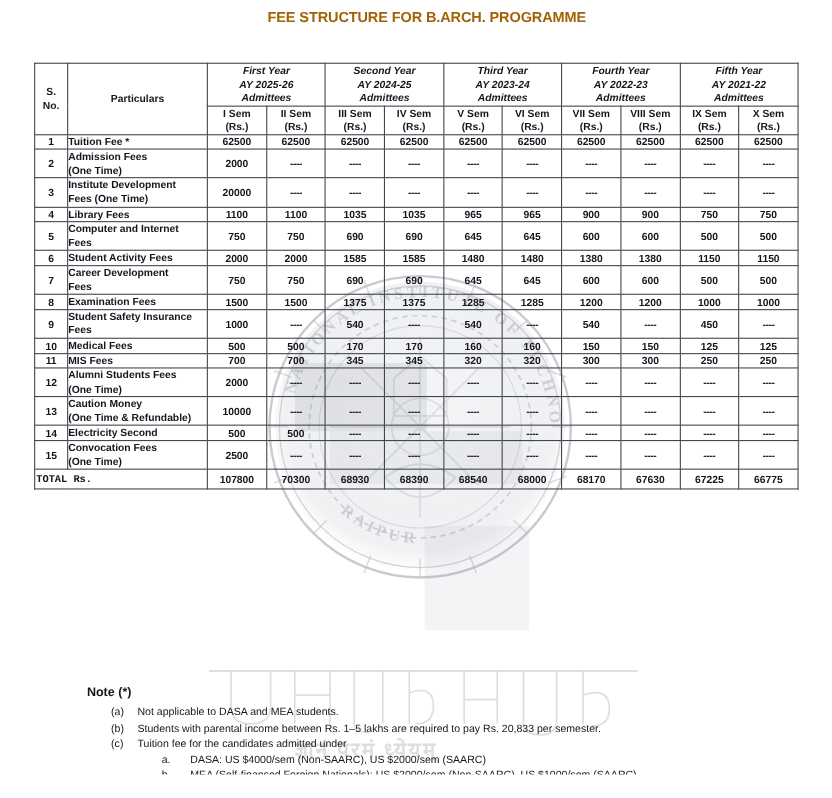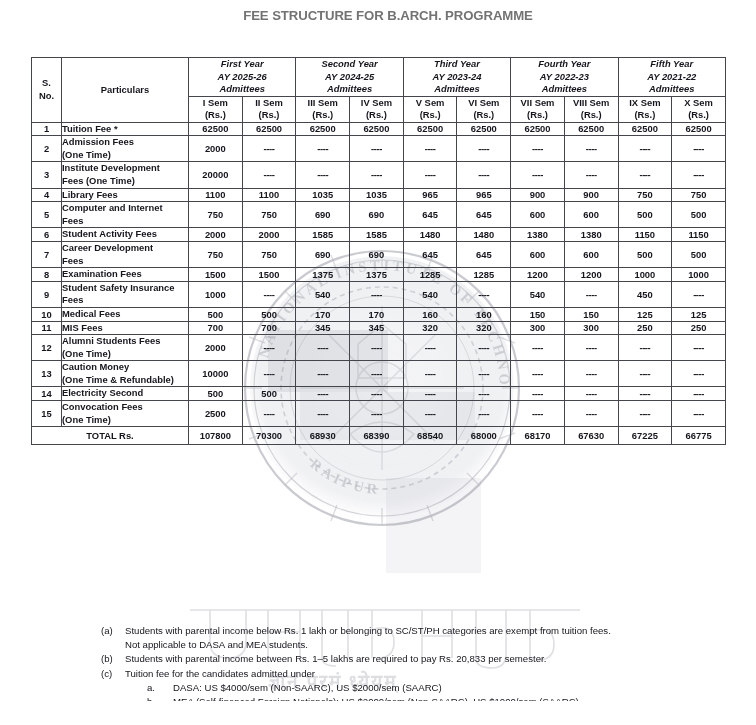--- a/index.html
+++ b/index.html
@@ -51,21 +51,21 @@
     left: 0;
     top: 6px;
     width: 756px;
     text-align: center;
     z-index: 10;
   }
   .title-line {
     font-weight: bold;
     font-size: 13.2px;
     letter-spacing: -0.1px;
-    color: #737373;
+    color: #a16207;
     line-height: 19px;
     white-space: nowrap;
     padding-left: 20px;
   }
   .title-line sup {
     font-size: 8.4px;
     vertical-align: super;
     line-height: 0;
   }
   .lead-dot {
@@ -130,22 +130,22 @@
   }
   td.dash {
     text-align: center;
     padding: 3px 1px;
     letter-spacing: -0.4px;
   }
   tr.total td {
     padding: 3px 1px;
   }
   td.total-label {
-    text-align: center;
     padding-right: 18px;
+    font-family: Liberation Mono, monospace;
   }
 
   
   #notes {
     position: absolute;
     left: 79px;
     top: 624px;
     width: 660px;
     z-index: 10;
     font-size: 9.6px;
@@ -604,25 +604,25 @@
           <td class="num">68170</td>
           <td class="num">67630</td>
           <td class="num">67225</td>
           <td class="num">66775</td>
         </tr>
     </tfoot>
   </table>
 </div>
 
 <div id="notes">
+  <div class="note-title">Note (*)</div>
 
   <div class="note-item">
     <span class="note-marker">(a)</span>
     <span class="note-body">
-      <span>Students with parental income below Rs. 1 lakh or belonging to SC/ST/PH categories are exempt from tuition fees.</span>
       <span class="note-sub-em">Not applicable to DASA and MEA students.</span>
     </span>
   </div>
 
   <div class="note-item">
     <span class="note-marker">(b)</span>
     <span class="note-body">Students with parental income between Rs. 1–5 lakhs are required to pay Rs. 20,833 per semester.</span>
   </div>
 
   <div class="note-item">

